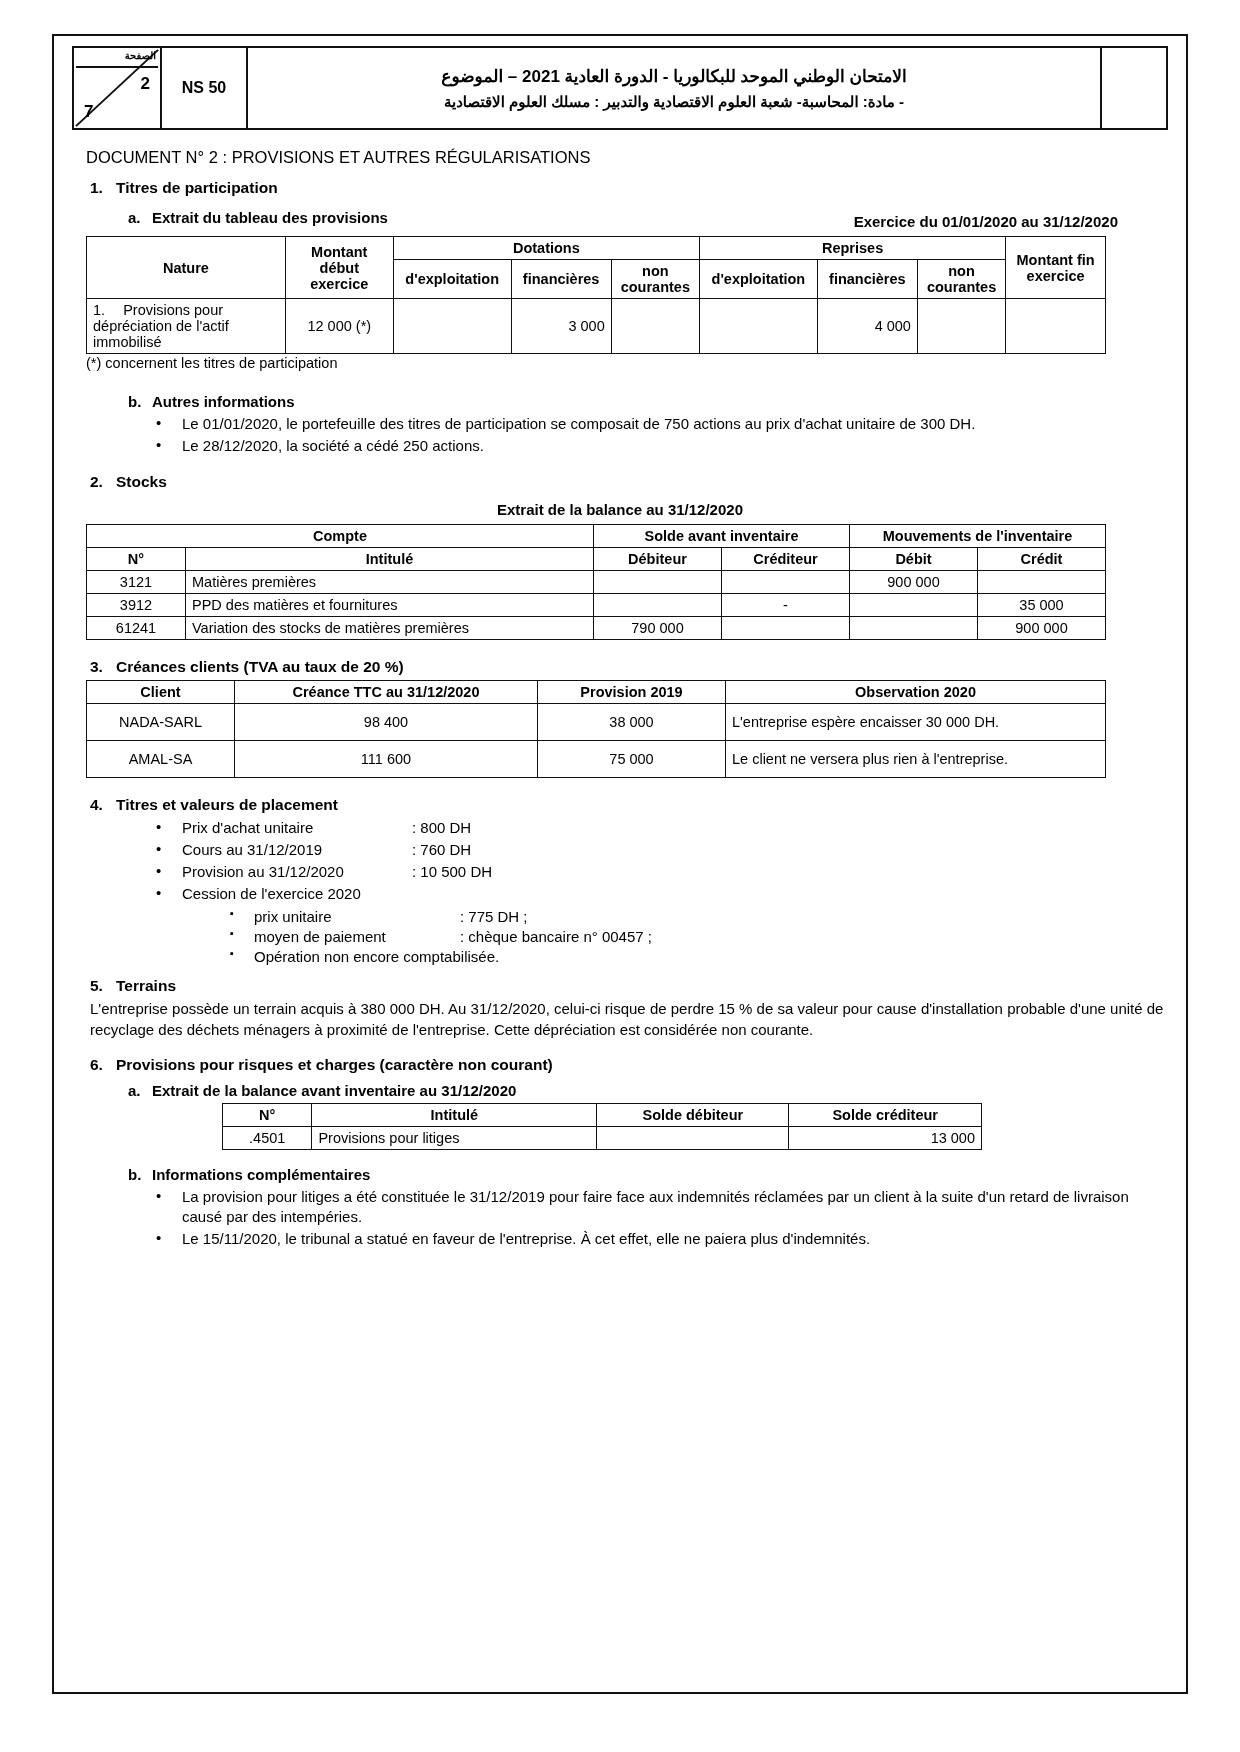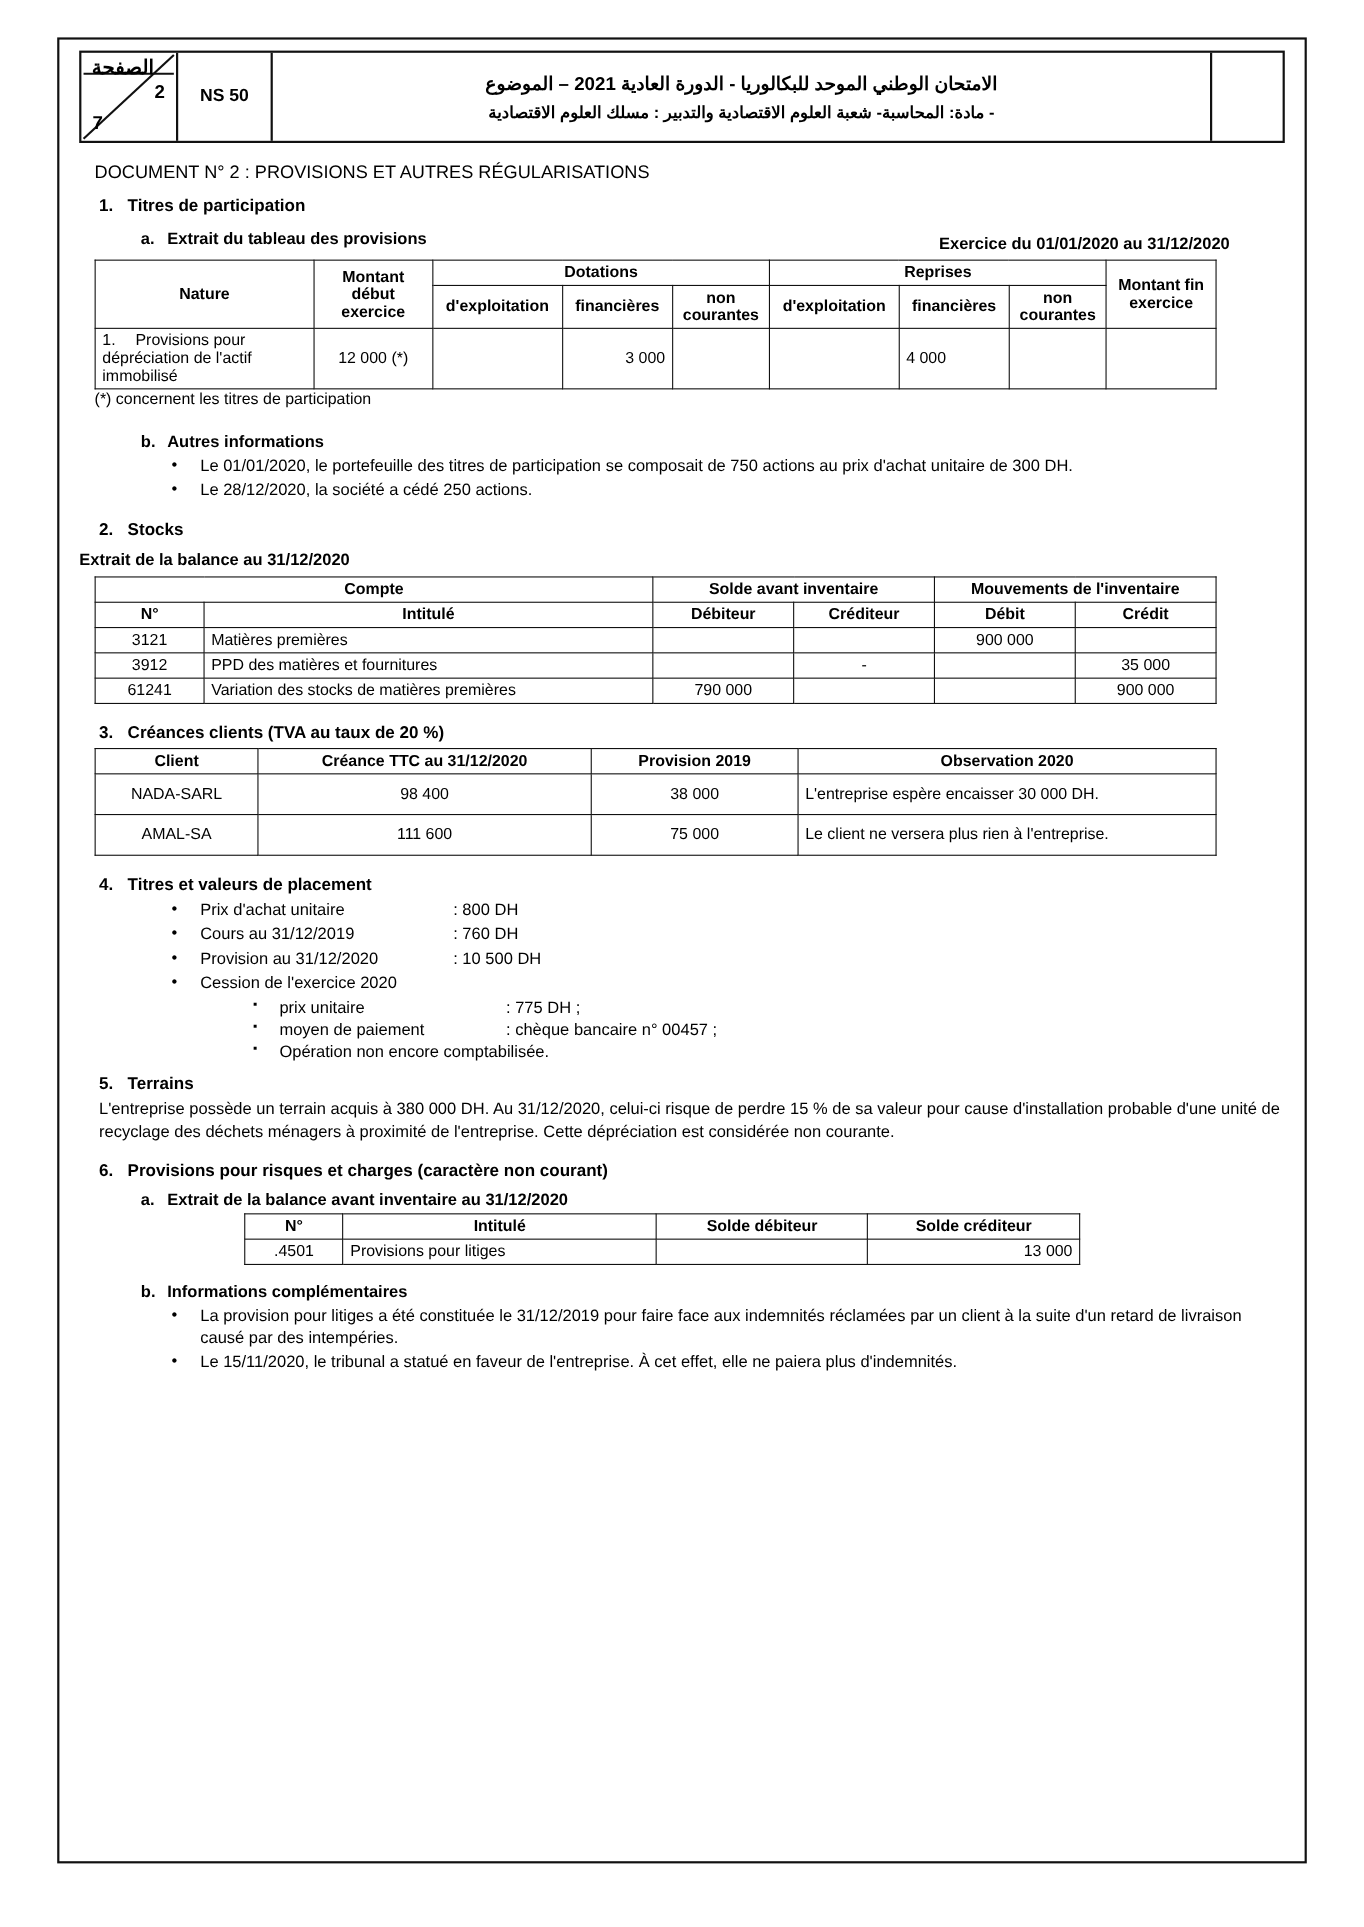--- a/index.html
+++ b/index.html
@@ -42,22 +42,22 @@
     width: 88px;
     font-size: 13px;
   }
   .hdr-page .diag {
     position: absolute;
     left: 0; top: 0; width: 100%; height: 100%;
     overflow: hidden;
   }
   .hdr-page .lbl-top {
     position: absolute;
-    top: 2px; right: 20px;
-    font-size: 18px;
+    top: 2px; right: 4px;
+    font-size: 10px;
     font-weight: bold;
   }
   .hdr-page .num-top {
     position: absolute;
     top: 26px; right: 10px;
     font-size: 17px;
     font-weight: bold;
   }
   .hdr-page .num-bot {
     position: absolute;
@@ -120,20 +120,21 @@
     display: flex;
     align-items: flex-end;
     justify-content: space-between;
   }
   .exercice {
     font-size: 15px;
     font-weight: bold;
     margin-right: 50px;
   }
   .center-bold {
+    text-align: center;
     font-size: 15px;
     font-weight: bold;
     margin: 10px 0 6px 0;
   }
   .para {
     font-size: 15px;
     margin: 4px 0 0 18px;
     line-height: 1.35;
   }
   ul.bullets {
@@ -264,21 +265,21 @@
     <tr>
       <td class="nature">
         <span>1.</span>
         <span style="display:inline-block;width:14px"></span><span>Provisions pour dépréciation de l'actif immobilisé</span>
       </td>
       <td style="text-align:center">12 000 (*)</td>
       <td></td>
       <td style="text-align:right">3 000</td>
       <td></td>
       <td></td>
-      <td style="">4 000</td>
+      <td style="text-align:right">4 000</td>
       <td></td>
       <td></td>
     </tr>
   </tbody>
     </table>
   <div class="note">(*) concernent les titres de participation</div>
 
   <div class="lvl2" style="margin-top:22px">
     <span class="num">b.</span><span>Autres informations</span>
   </div>

